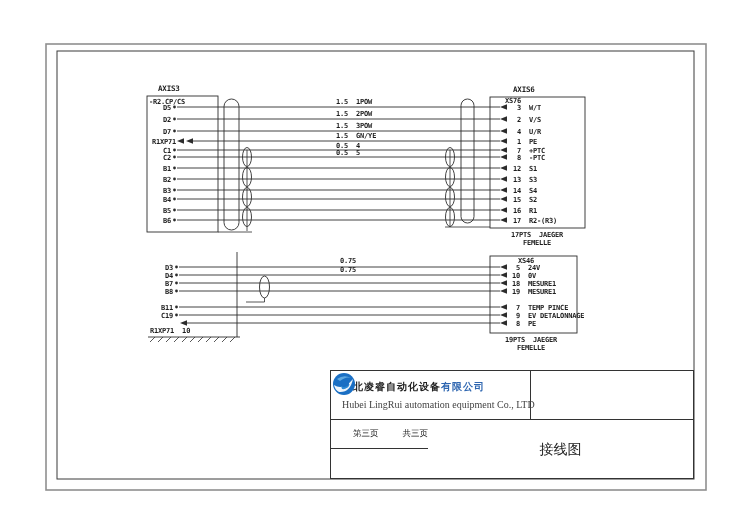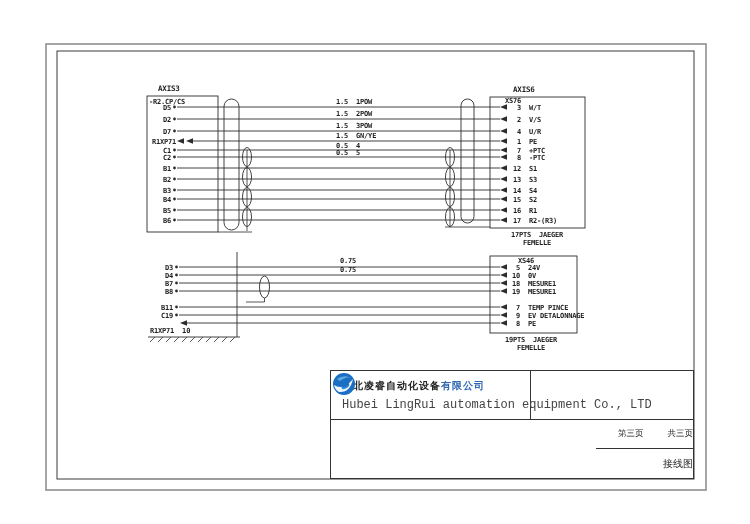--- a/index.html
+++ b/index.html
@@ -18,39 +18,39 @@
   .title-block{position:absolute;left:330px;top:370px;width:364px;height:109px;
                box-sizing:border-box;border:1px solid #333;background:#fff;color:#222;}
   .title-block *{box-sizing:border-box;}
   .tb-row-top{display:flex;height:49px;border-bottom:1px solid #333;}
   .company-cell{width:200px;border-right:1px solid #333;display:flex;align-items:center;
                 padding-left:5px;flex-direction:row;}
   .company-text{margin-left:6px;}
   .company-cn{font-family:"Liberation Serif",serif;font-weight:bold;font-size:10px;
               letter-spacing:1px;color:#222;white-space:nowrap;}
   .company-cn .blue{color:#2e66b0;}
-  .company-en{font-family:Liberation Mono, monospace;font-size:12px;color:#444;
+  .company-en{font-family:Liberation Serif, serif;font-size:10px;color:#444;
               margin-top:5px;white-space:nowrap;}
   .title-cell{flex:1;display:flex;align-items:center;justify-content:center;
               font-family:"Liberation Serif",serif;font-weight:bold;font-size:9.5px;
               color:#222;letter-spacing:0.5px;}
   .tb-row-bottom{display:flex;height:59px;}
   .fields{width:200px;border-right:1px solid #333;display:grid;
           grid-template-columns:42px 46px 38px 74px;grid-template-rows:1fr 1fr;}
   .fcell{border-right:1px solid #333;border-bottom:1px solid #333;display:flex;
          align-items:center;justify-content:center;font-size:8.5px;
          font-family:"Liberation Serif",serif;white-space:nowrap;}
   .fcell.lastcol{border-right:none;}
   .fcell.lastrow{border-bottom:none;}
   .fcell.latin{font-family:"Liberation Serif",serif;font-size:8px;letter-spacing:0.3px;}
-  .pages{flex:1;display:flex;flex-direction:column;align-items:flex-end;}
+  .pages{flex:1;display:flex;flex-direction:row;}
   .pages-top{height:29px;border-bottom:1px solid #333;display:flex;align-items:center;
              padding-left:22px;gap:24px;font-size:8.5px;font-family:"Liberation Serif",serif;}
   .pages-bottom{flex:1;display:flex;align-items:center;justify-content:center;
-                font-size:10px;font-family:"Liberation Serif",serif;}
+                font-size:14px;font-family:"Liberation Serif",serif;}
   .logo{flex:0 0 auto;}
 </style>
 </head>
 <body>
 
 <div class="stage">
 
 <svg width="750" height="524" viewBox="0 0 750 524">
 
   <g>

